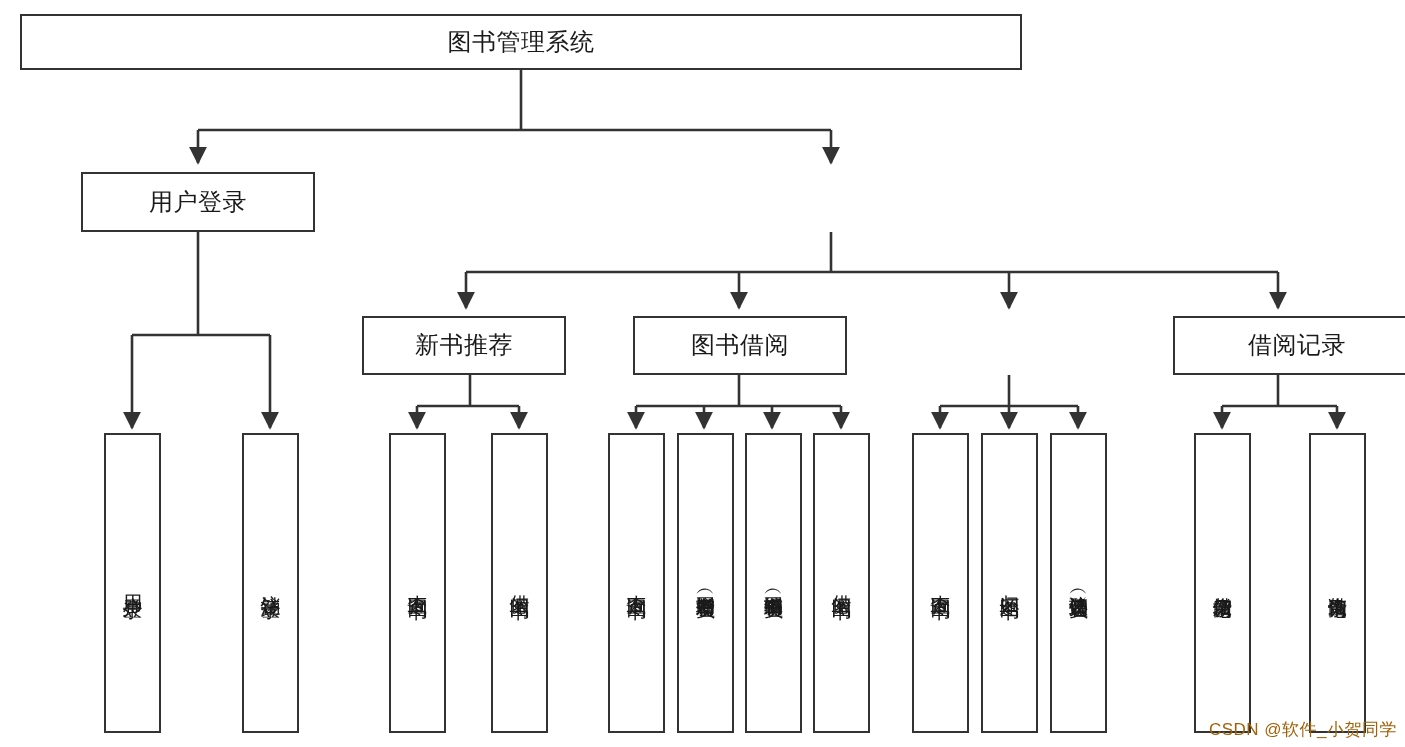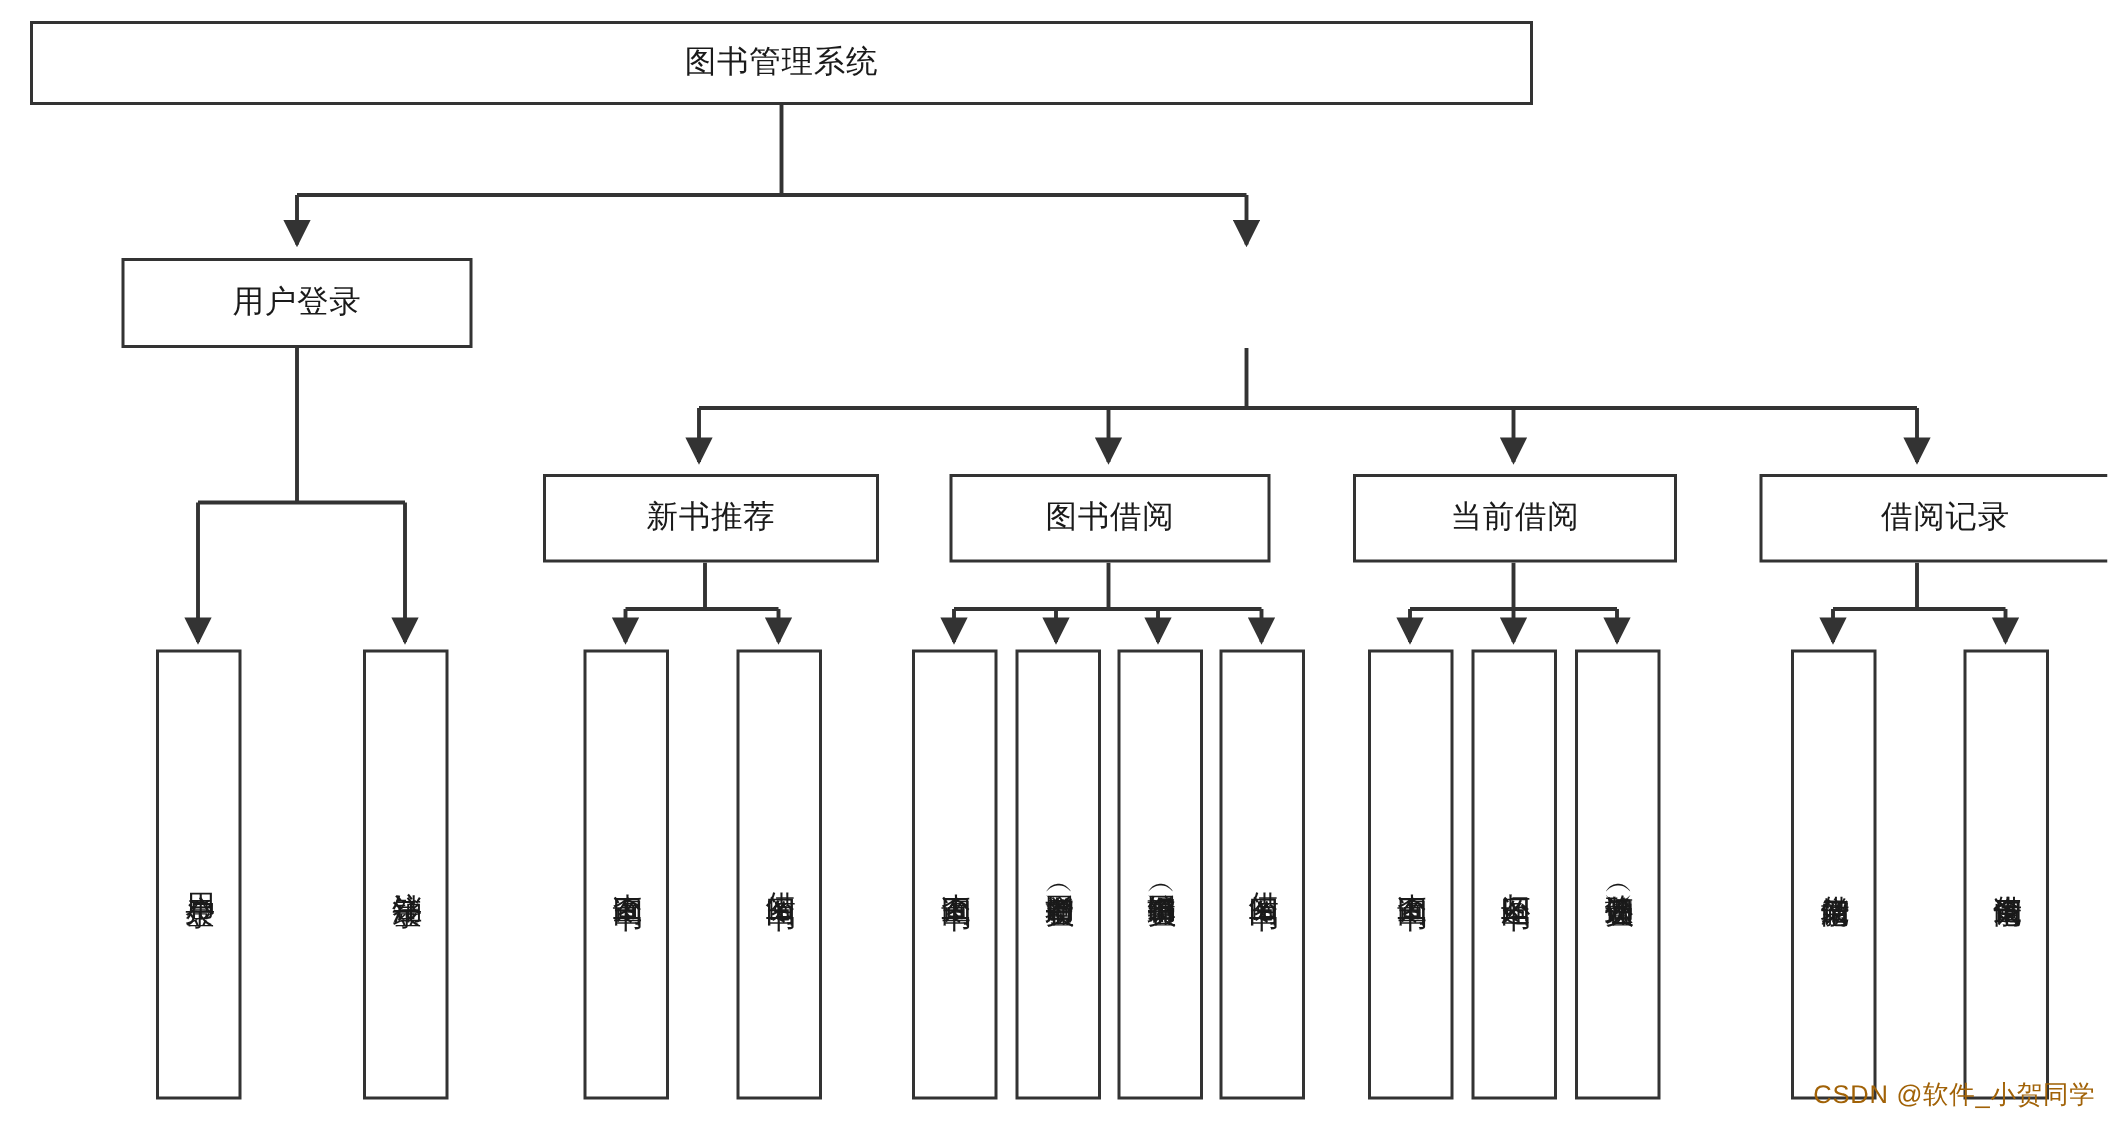--- a/index.html
+++ b/index.html
@@ -34,21 +34,21 @@
     align-items: center;
     justify-content: center;
     text-align: center;
     color: #1a1a1a;
   }
   .node .lbl {
     display: block;
     line-height: 1.18;
   }
   .node.horizontal .lbl {
-    font-size: 21px;
+    font-size: 24px;
     letter-spacing: 0.5px;
   }
   .node.vertical {
     align-items: center;
     justify-content: center;
     padding: 6px 0;
   }
   .node.vertical .lbl {
     writing-mode: vertical-rl;
     text-orientation: upright;
@@ -127,28 +127,25 @@
   </svg>
 
   <div class="node horizontal" style="left:20px; top:14px; width:1002px; height:56px;">
     <span class="lbl">图书管理系统</span>
   </div>
 
   <div class="node horizontal" style="left:81px; top:172px; width:234px; height:60px;">
     <span class="lbl">用户登录</span>
   </div>
 
-  <div class="node horizontal" style="left:362px; top:316px; width:224px; height:59px;">
+  <div class="node horizontal" style="left:362px; top:316px; width:204px; height:59px;">
     <span class="lbl">新书推荐</span>
   </div>
   <div class="node horizontal" style="left:633px; top:316px; width:214px; height:59px;">
     <span class="lbl">图书借阅</span>
-  </div>
-  <div class="node horizontal" style="left:902px; top:316px; width:216px; height:59px;">
-    <span class="lbl">当前借阅</span>
   </div>
   <div class="node horizontal" style="left:1173px; top:316px; width:248px; height:59px;">
     <span class="lbl">借阅记录</span>
   </div>
 
   <div class="node vertical" style="left:104px; top:433px; width:57px; height:300px;">
     <span class="lbl">用户登录</span>
   </div>
   <div class="node vertical" style="left:242px; top:433px; width:57px; height:300px;">
     <span class="lbl">注销登录</span>

